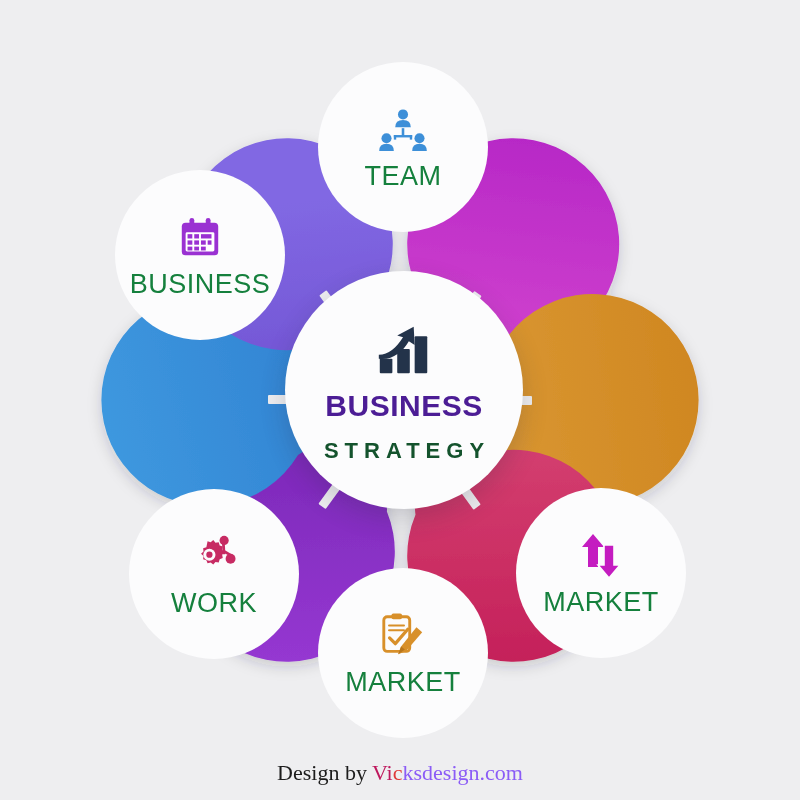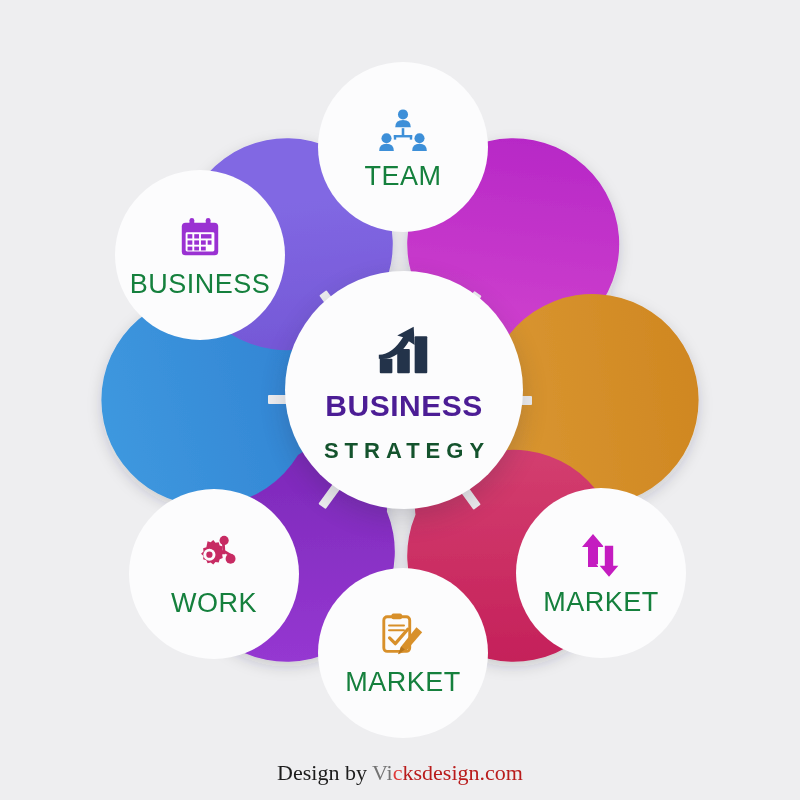--- a/index.html
+++ b/index.html
@@ -96,21 +96,21 @@
     left: 0;
     bottom: 14px;
     width: 800px;
     text-align: center;
     font-family: "Liberation Serif", serif;
     font-size: 22px;
     color: #1c1c1c;
   }
   #footer .brand { font-weight: 400; }
   #footer .brand .c1 { color: #e03a3a; }
-  #footer .brand .c2 { color: #737373; }
+  #footer .brand .c2 { color: #be185d; }
   #footer .brand .c3 { color: #f0a71c; }
 </style>
 </head>
 <body>
 
 <div id="infographic">
 
   <svg id="petal-svg" viewBox="0 0 800 800">
     <defs>
       <linearGradient id="grad-schedule" x1="0" y1="0" x2="0.55" y2="1">
@@ -294,16 +294,16 @@
           <rect x="43" y="21" width="13" height="38" rx="1"></rect>
           <path d="M6 40 C16 40 24 33 31 22 l-6 -2 17 -9 1 19 -6 -4 C30 38 19 46 6 44 Z"></path>
         </g>
       </svg>
     </div>
     <div id="center-title">BUSINESS</div>
     <div id="center-subtitle">STRATEGY</div>
   </div>
 
   <div id="footer">
-    <span>Design by </span><span class="brand"><span class="c2">Vi</span><span class="c1">c</span><span class="c3" style="color:#b91c1c">ksdesign.com</span></span>
+    <span>Design by </span><span class="brand"><span class="c2">Vi</span><span class="c1">c</span><span class="c3" style="color:#8b5cf6">ksdesign.com</span></span>
   </div>
 
 </div>
 
 </body></html>

